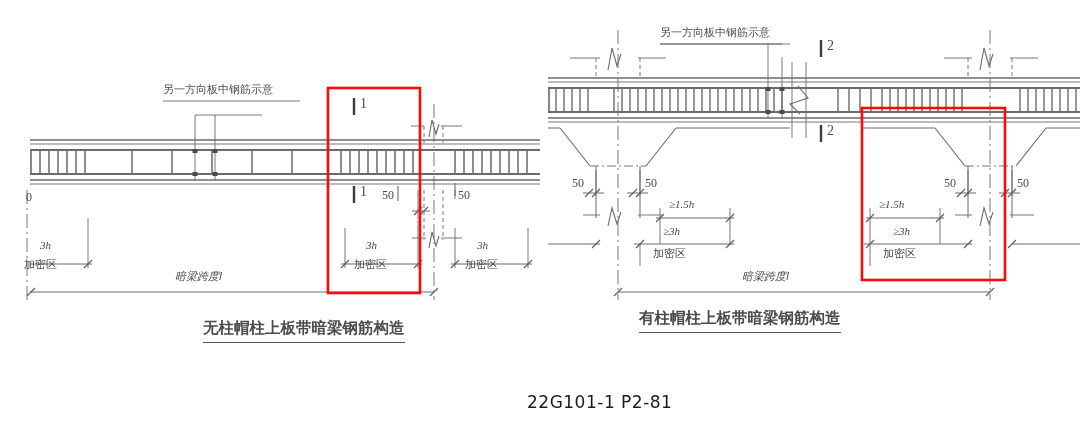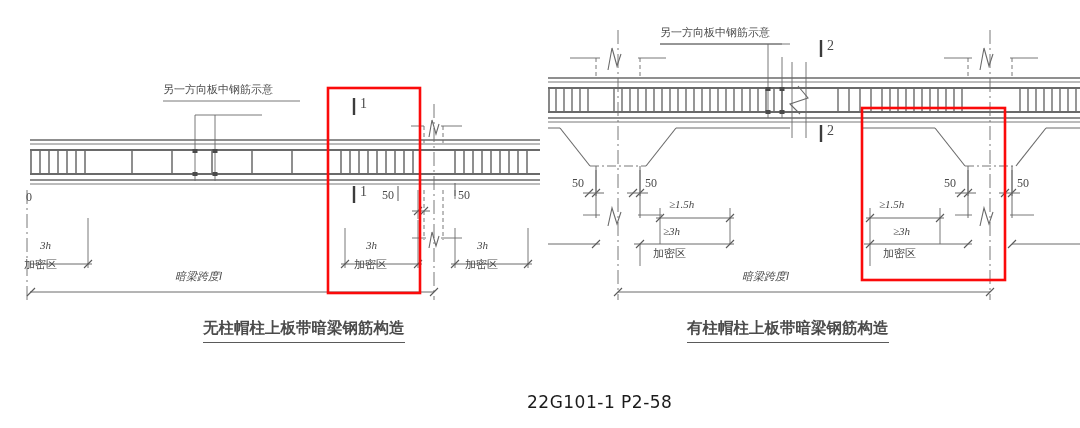--- a/index.html
+++ b/index.html
@@ -370,17 +370,17 @@
   <div class="lbl dim" style="left:669px;top:199px;">≥1.5h</div>
   <div class="lbl dim" style="left:663px;top:226px;">≥3h</div>
   <div class="lbl note cn" style="left:653px;top:248px;">加密区</div>
 
   <div class="lbl dim" style="left:879px;top:199px;">≥1.5h</div>
   <div class="lbl dim" style="left:893px;top:226px;">≥3h</div>
   <div class="lbl note cn" style="left:883px;top:248px;">加密区</div>
 
   <div class="lbl note cn" style="left:742px;top:271px;font-style:italic;">暗梁跨度l</div>
 
-  <div class="caption" style="left:639px;top:318px;margin-left:48px;">有柱帽柱上板带暗梁钢筋构造</div>
-
-  <div class="footer" style="left:527px;top:392px;">22G101-1   P2-58</div>
+  <div class="caption" style="left:639px;top:308px;">有柱帽柱上板带暗梁钢筋构造</div>
+
+  <div class="footer" style="left:527px;top:392px;">22G101-1   P2-81</div>
 
 </div>
 
 </body></html>

